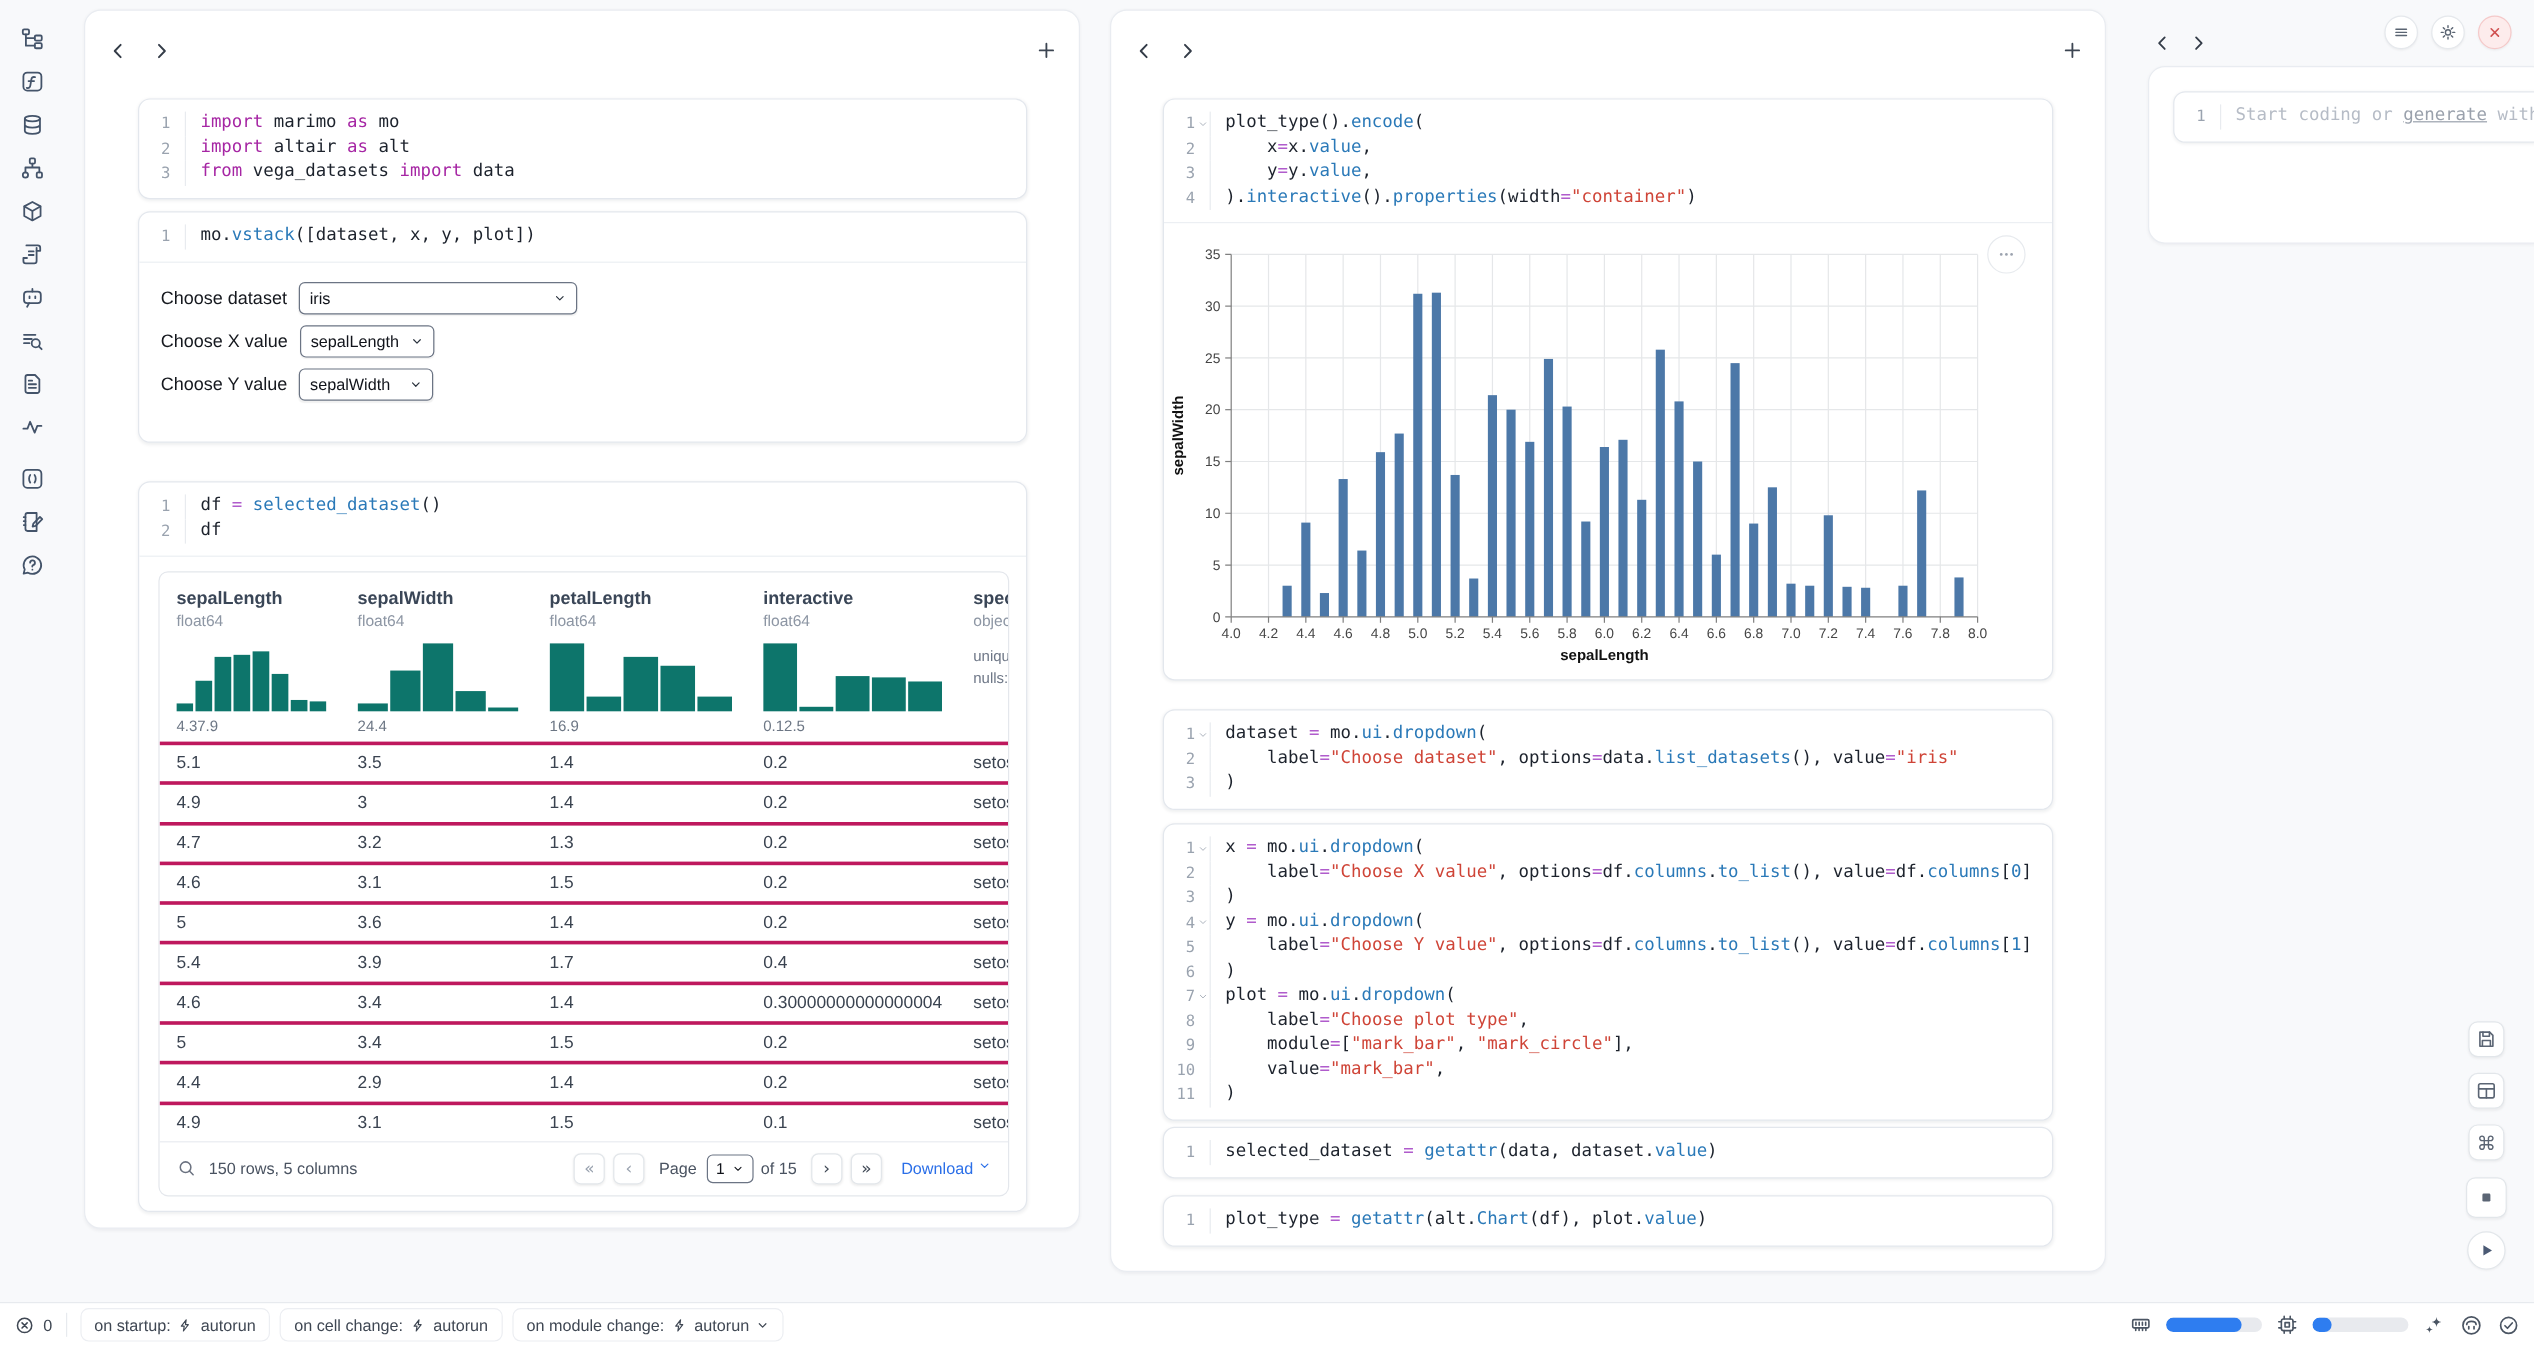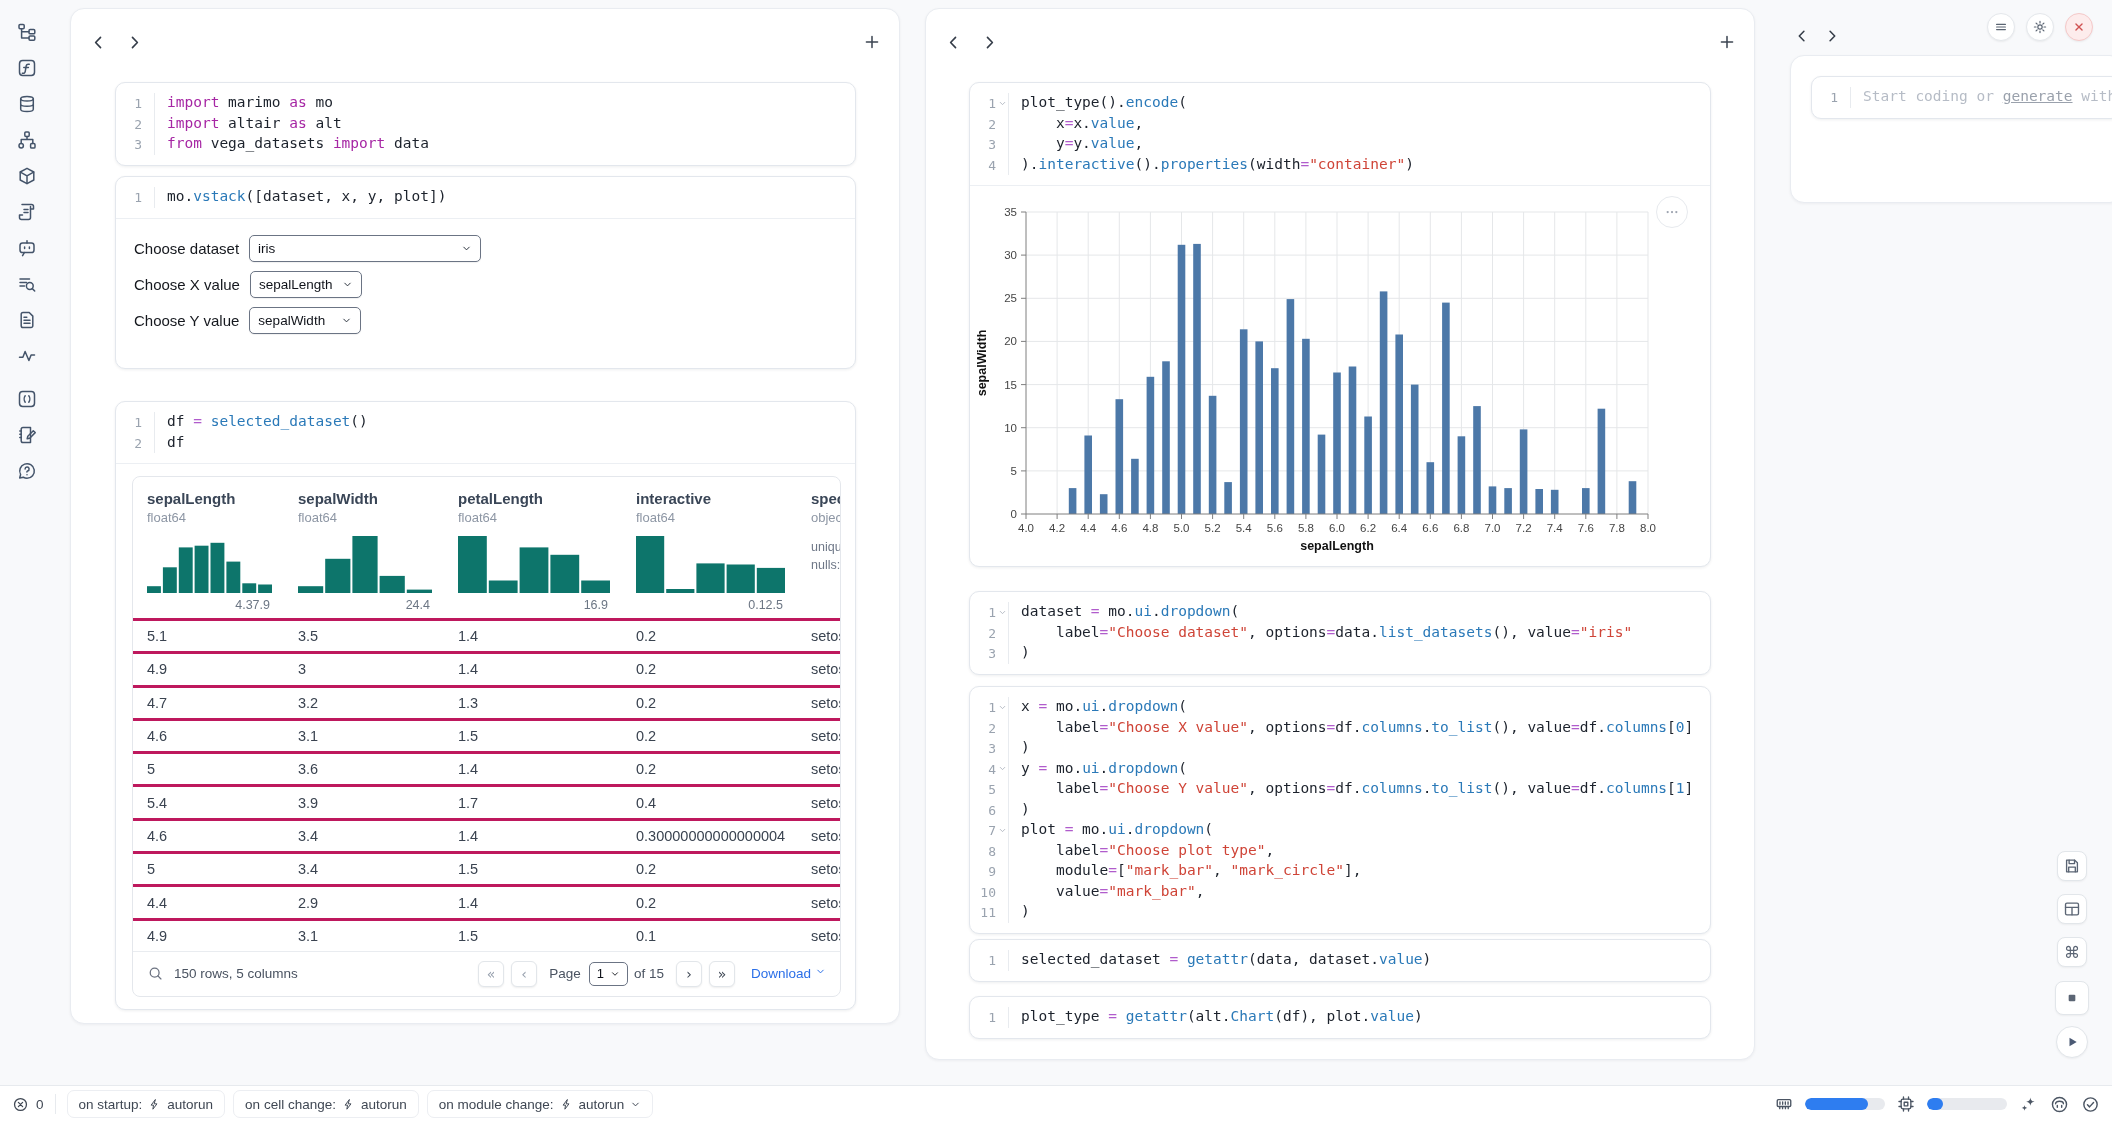--- a/index.html
+++ b/index.html
@@ -39,21 +39,21 @@
   .select .chev{color:#2c343f;margin-left:8px}
 
   
   .dfwrap{padding:12px 16px}
   .dftable{width:709px;border:1px solid #e4e7ec;border-radius:8px;overflow:hidden;background:#fff}
   .thead{display:grid;grid-template-columns:151px 160px 178px 175px 1fr;padding:13px 0 6px}
   .th{padding-left:14px;overflow:hidden;white-space:nowrap}
   .th-name{font-weight:bold;font-size:15px;color:#3a4657}
   .th-type{font-size:13px;color:#8d96a4;margin-top:3px}
   .hist{margin-top:11px}
-  .hist-labels{display:flex;justify-content:flex-end;font-size:12.5px;color:#6c7684;margin-top:5px;padding-right:14px}
+  .hist-labels{display:flex;justify-content:flex-start;font-size:12.5px;color:#6c7684;margin-top:5px;padding-right:14px}
   .th-stats{margin-top:13px;font-size:12.5px;color:#6e7787;line-height:18px}
   .tr{display:grid;grid-template-columns:151px 160px 178px 175px 1fr;border-top:3px solid #be185d;height:33.3px;align-items:center;font-size:14.5px;color:#3a4350}
   .td{padding-left:14px;overflow:hidden;white-space:nowrap}
   .tfoot{display:flex;align-items:center;border-top:1px solid #e9ecf0;height:45px;padding:0 14px;font-size:13.5px;color:#4a5361}
   .tfoot .spacer{flex:1}
   .pbtn{width:26px;height:26px;border:1px solid #e2e6ea;border-radius:6px;background:#fff;box-shadow:0 1px 2px rgba(0,0,0,.07);display:flex;align-items:center;justify-content:center;font-size:14px;color:#3f4855;margin-left:7px;font-family:"DejaVu Sans",sans-serif}
   .pbtn.dim{color:#98a1ae}
   .pselect{display:inline-flex;align-items:center;height:24px;border:1px solid #6b7484;border-radius:5px;background:#fff;padding:0 7px;font-size:13px;color:#10131a;margin:0 6px;gap:6px}
   .dl{display:inline-flex;align-items:flex-start;gap:4px;color:#2b6fe8;margin-left:16px;font-size:13.5px}
 

